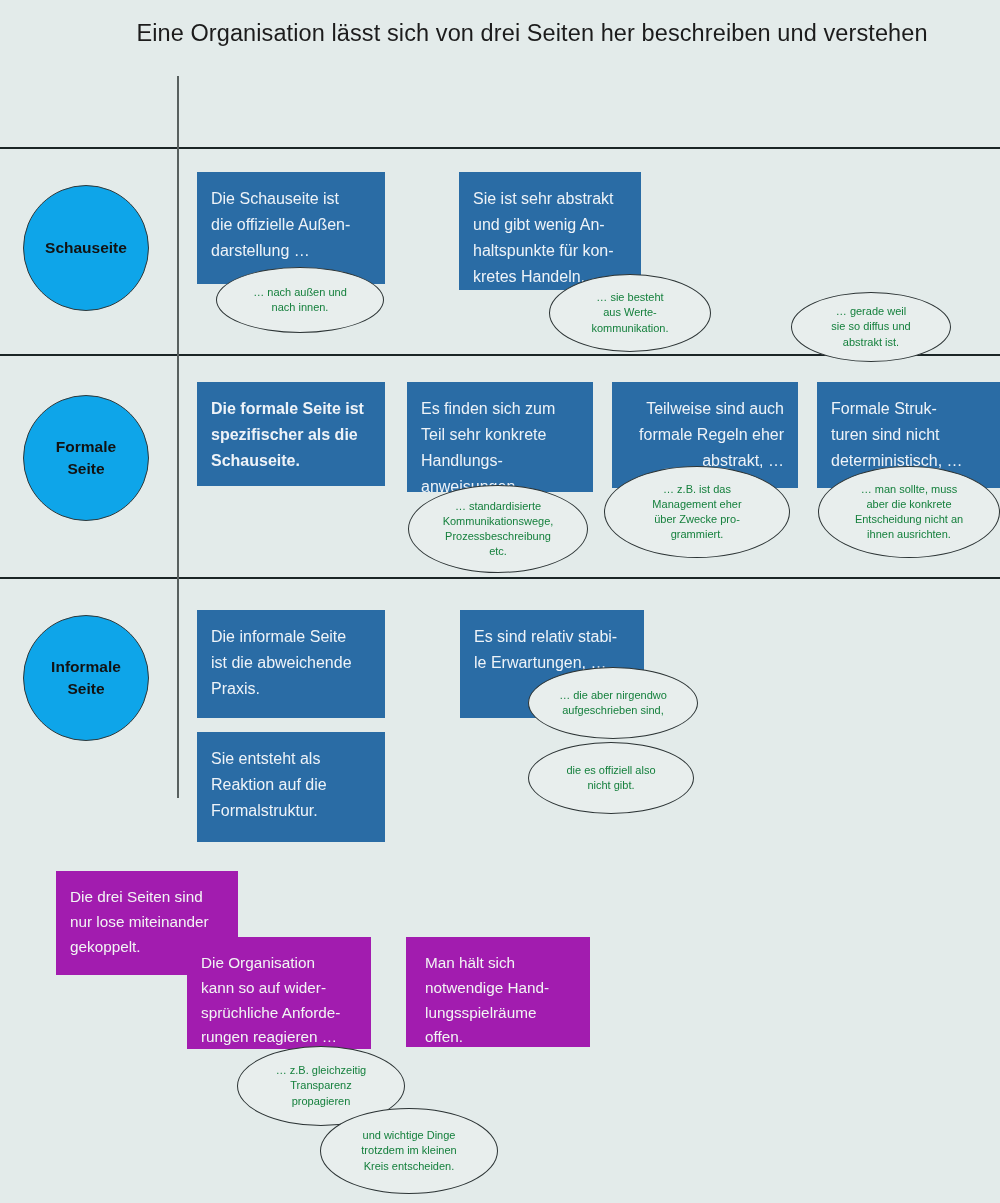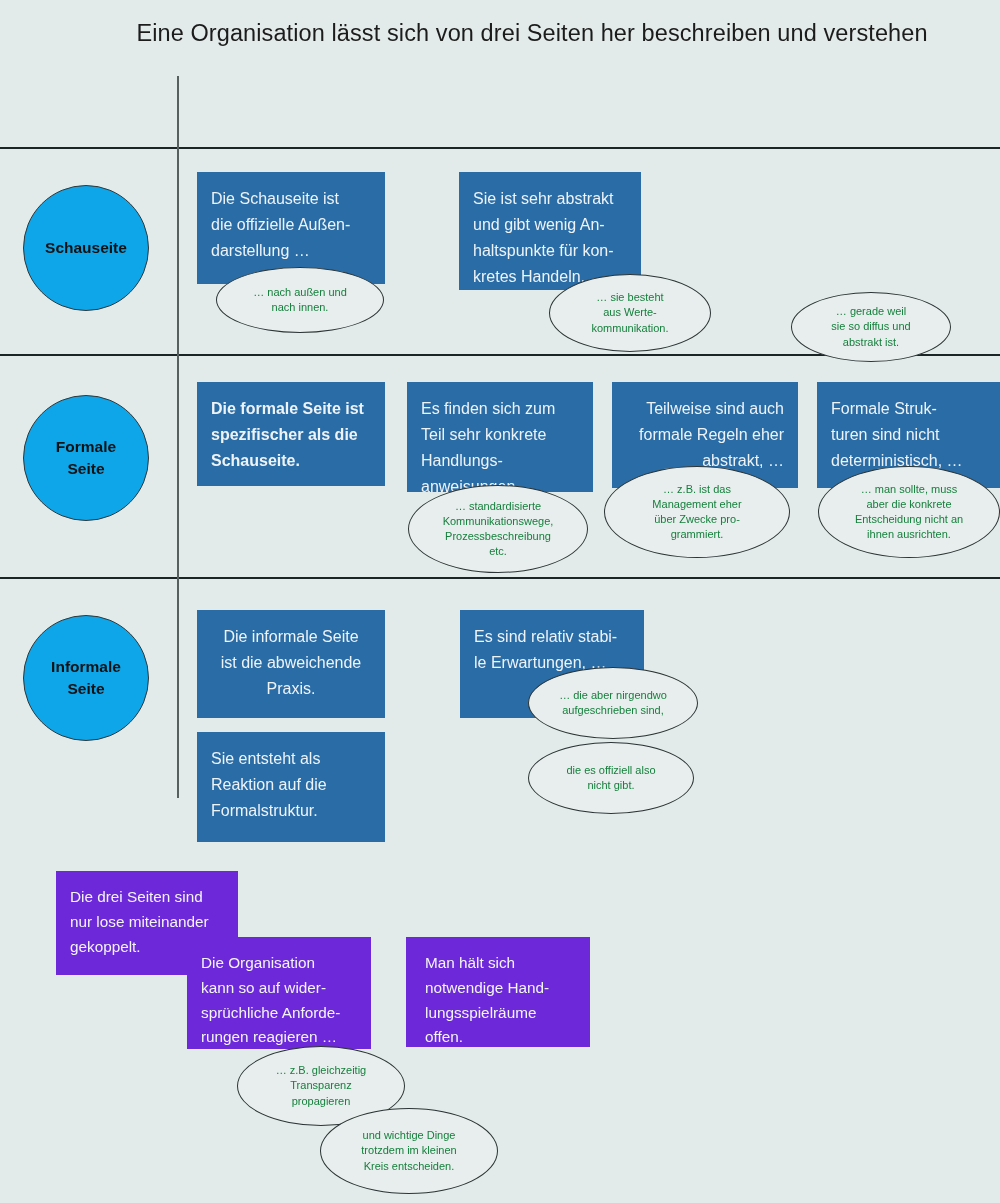--- a/index.html
+++ b/index.html
@@ -71,21 +71,21 @@
     font-size: 16px;
     line-height: 1.62;
     padding: 14px 14px 12px 14px;
     box-sizing: border-box;
     white-space: pre-line;
   }
 
   
   .graybox {
     position: absolute;
-    background: #6d28d9;
+    background: #a21caf;
     color: #f2f5f4;
     font-size: 15.3px;
     line-height: 1.62;
     padding: 14px 14px 12px 14px;
     box-sizing: border-box;
     white-space: pre-line;
   }
 
   
   .ellipse {
@@ -182,21 +182,21 @@
 aber die konkrete
 Entscheidung nicht an
 ihnen ausrichten.</span>
   </div>
 
   <div class="circle" style="left:23px; top:615px; width:124px; height:124px;">
     <span class="circle-label">Informale
 Seite</span>
   </div>
 
-  <div class="bluebox" style="left:197px; top:610px; width:188px; height:108px;text-align:center;">Die informale Seite
+  <div class="bluebox" style="left:197px; top:610px; width:188px; height:108px;">Die informale Seite
 ist die abweichende
 Praxis.</div>
   <div class="bluebox" style="left:197px; top:732px; width:188px; height:110px;">Sie entsteht als
 Reaktion auf die
 Formalstruktur.</div>
   <div class="bluebox" style="left:460px; top:610px; width:184px; height:108px;">Es sind relativ stabi-
 le Erwartungen, …</div>
 
   <div class="ellipse" style="left:528px; top:667px; width:170px; height:72px;">
     <span class="ellipse-text">… die aber nirgendwo

